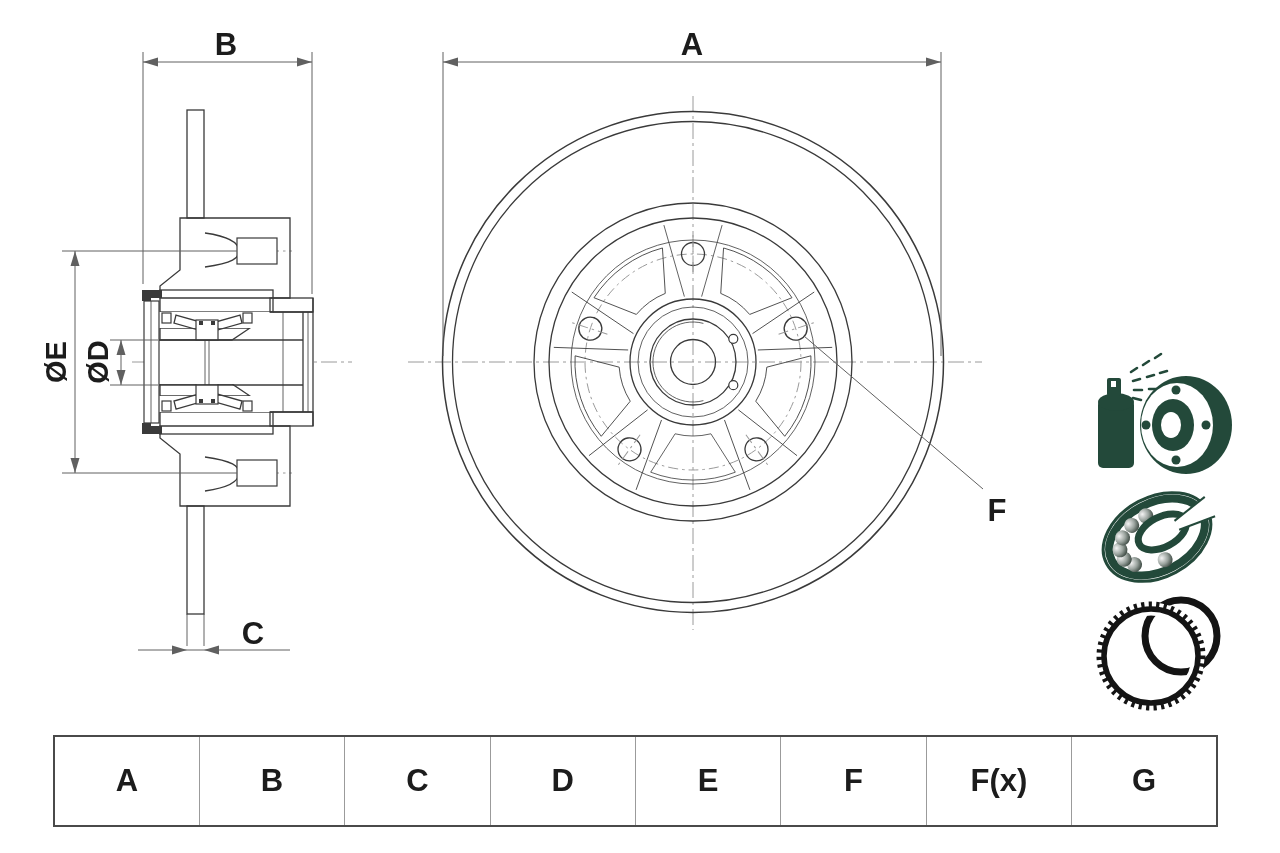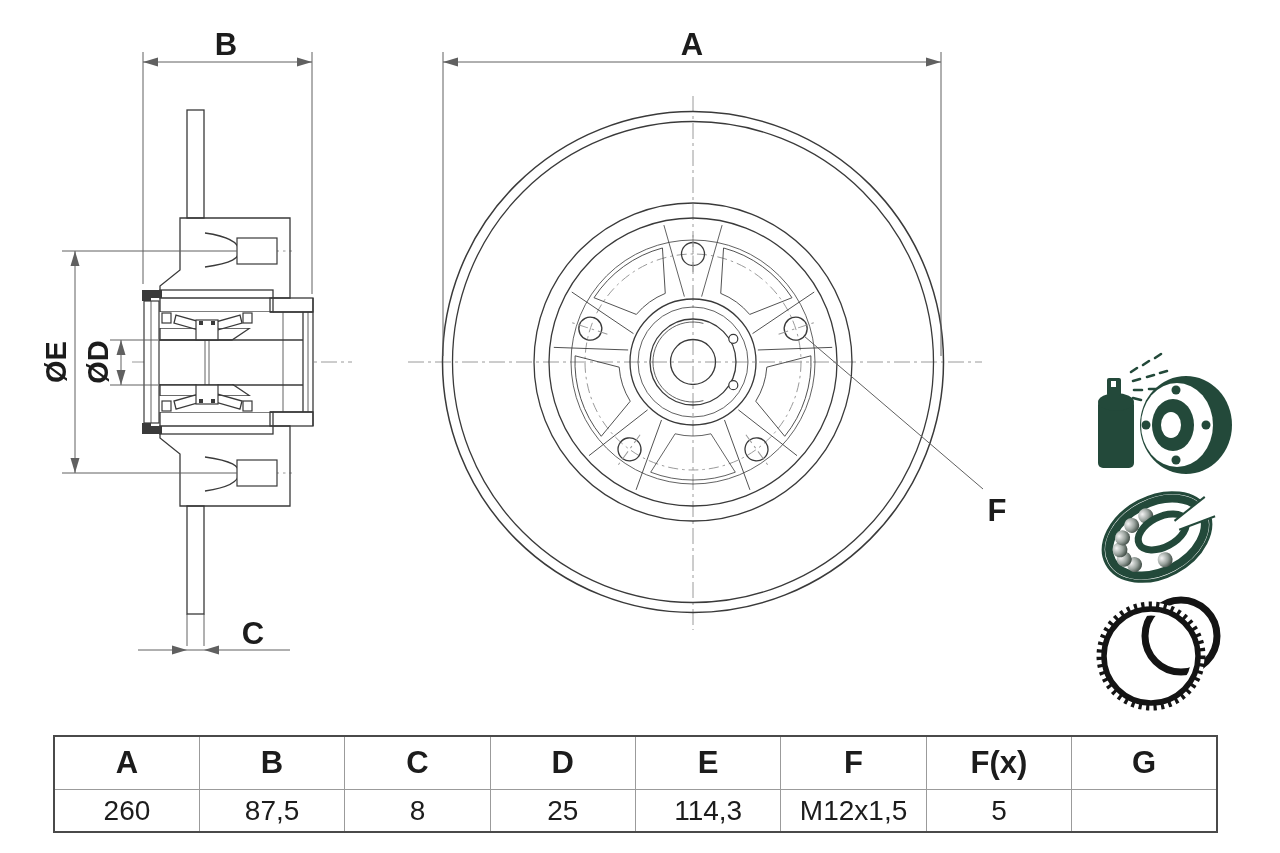--- a/index.html
+++ b/index.html
@@ -259,26 +259,16 @@
     <tr class="hdr">
       <td>A</td>
       <td>B</td>
       <td>C</td>
       <td>D</td>
       <td>E</td>
       <td>F</td>
       <td>F(x)</td>
       <td>G</td>
     </tr>
-    <tr class="val">
-      <td>260</td>
-      <td>87,5</td>
-      <td>8</td>
-      <td>25</td>
-      <td>114,3</td>
-      <td>M12x1,5</td>
-      <td>5</td>
-      <td></td>
-    </tr>
   </tbody>
 </table>
 
 </div>
 
 </body></html>

